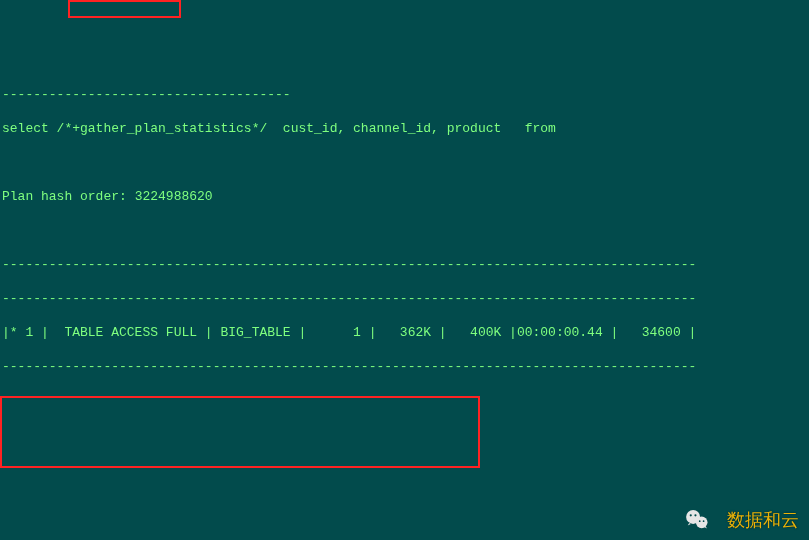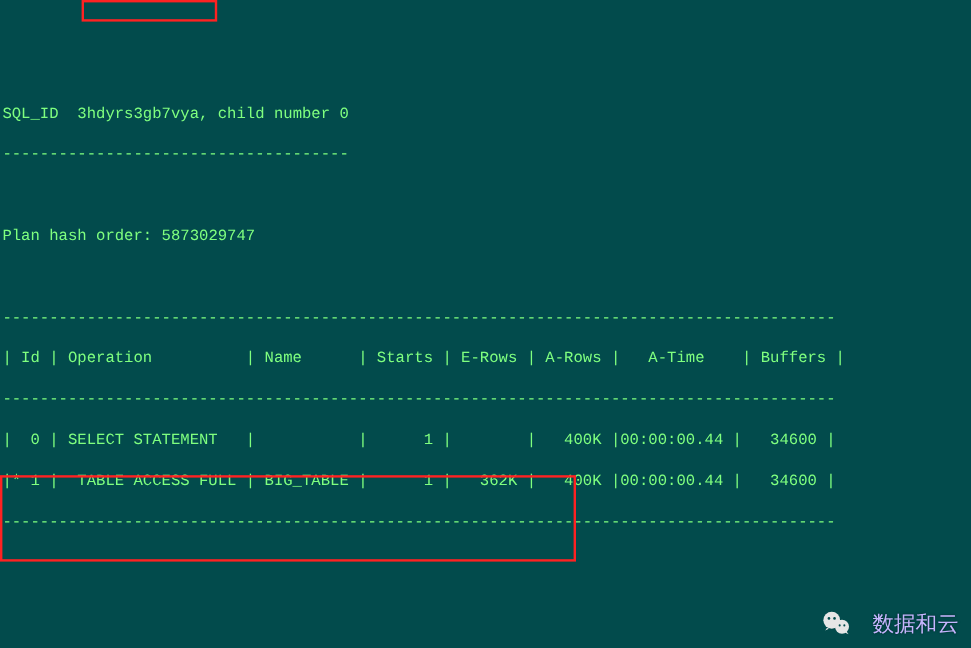--- a/index.html
+++ b/index.html
@@ -23,47 +23,45 @@
   }
   #box-sqlid { top: 0px; left: 68px; width: 113px; height: 18px; }
   #box-note  { top: 396px; left: 0px; width: 480px; height: 72px; }
   .watermark {
     position: absolute;
     bottom: 6px;
     right: 10px;
     display: flex;
     align-items: center;
     gap: 16px;
-    color: #c4b5fd;
+    color: #eab308;
     font-family: "Microsoft YaHei", sans-serif;
     font-size: 18px;
     white-space: nowrap;
     text-shadow: 0 0 2px rgba(0,0,0,.6);
   }
   .watermark .wm-icon {
     width: 28px; height: 28px;
     display: flex; align-items: center; justify-content: center;
   }
   .watermark .wm-icon svg { width: 28px; height: 28px; }
 </style>
 </head>
 <body>
 
 
 
 <div class="terminal">
-<span class="line"><span>SQL_ID</span>  <span>3hdyrs3gb7vya</span>, <span>child number 0</span></span>
 <span class="line dash-sep">-------------------------------------</span>
+<span class="line">select /*+gather_plan_statistics*/  cust_id, channel_id, product   from</span>
 <span class="line"> </span>
-<span class="line"><span>Plan hash order:</span> <span>5873029747</span></span>
+<span class="line"><span>Plan hash order:</span> <span>3224988620</span></span>
 <span class="line"> </span>
 <span class="line dash-sep">-----------------------------------------------------------------------------------------</span>
-<span class="line">| Id | Operation          | Name      | Starts | E-Rows | A-Rows |   A-Time    | Buffers |</span>
 <span class="line dash-sep">-----------------------------------------------------------------------------------------</span>
-<span class="line">|  0 | SELECT STATEMENT   |           |      1 |        |   400K |00:00:00.44 |   34600 |</span>
 <span class="line">|* 1 |  TABLE ACCESS FULL | BIG_TABLE |      1 |   362K |   400K |00:00:00.44 |   34600 |</span>
 <span class="line dash-sep">-----------------------------------------------------------------------------------------</span>
 
 
 
 
 
 
 
 

